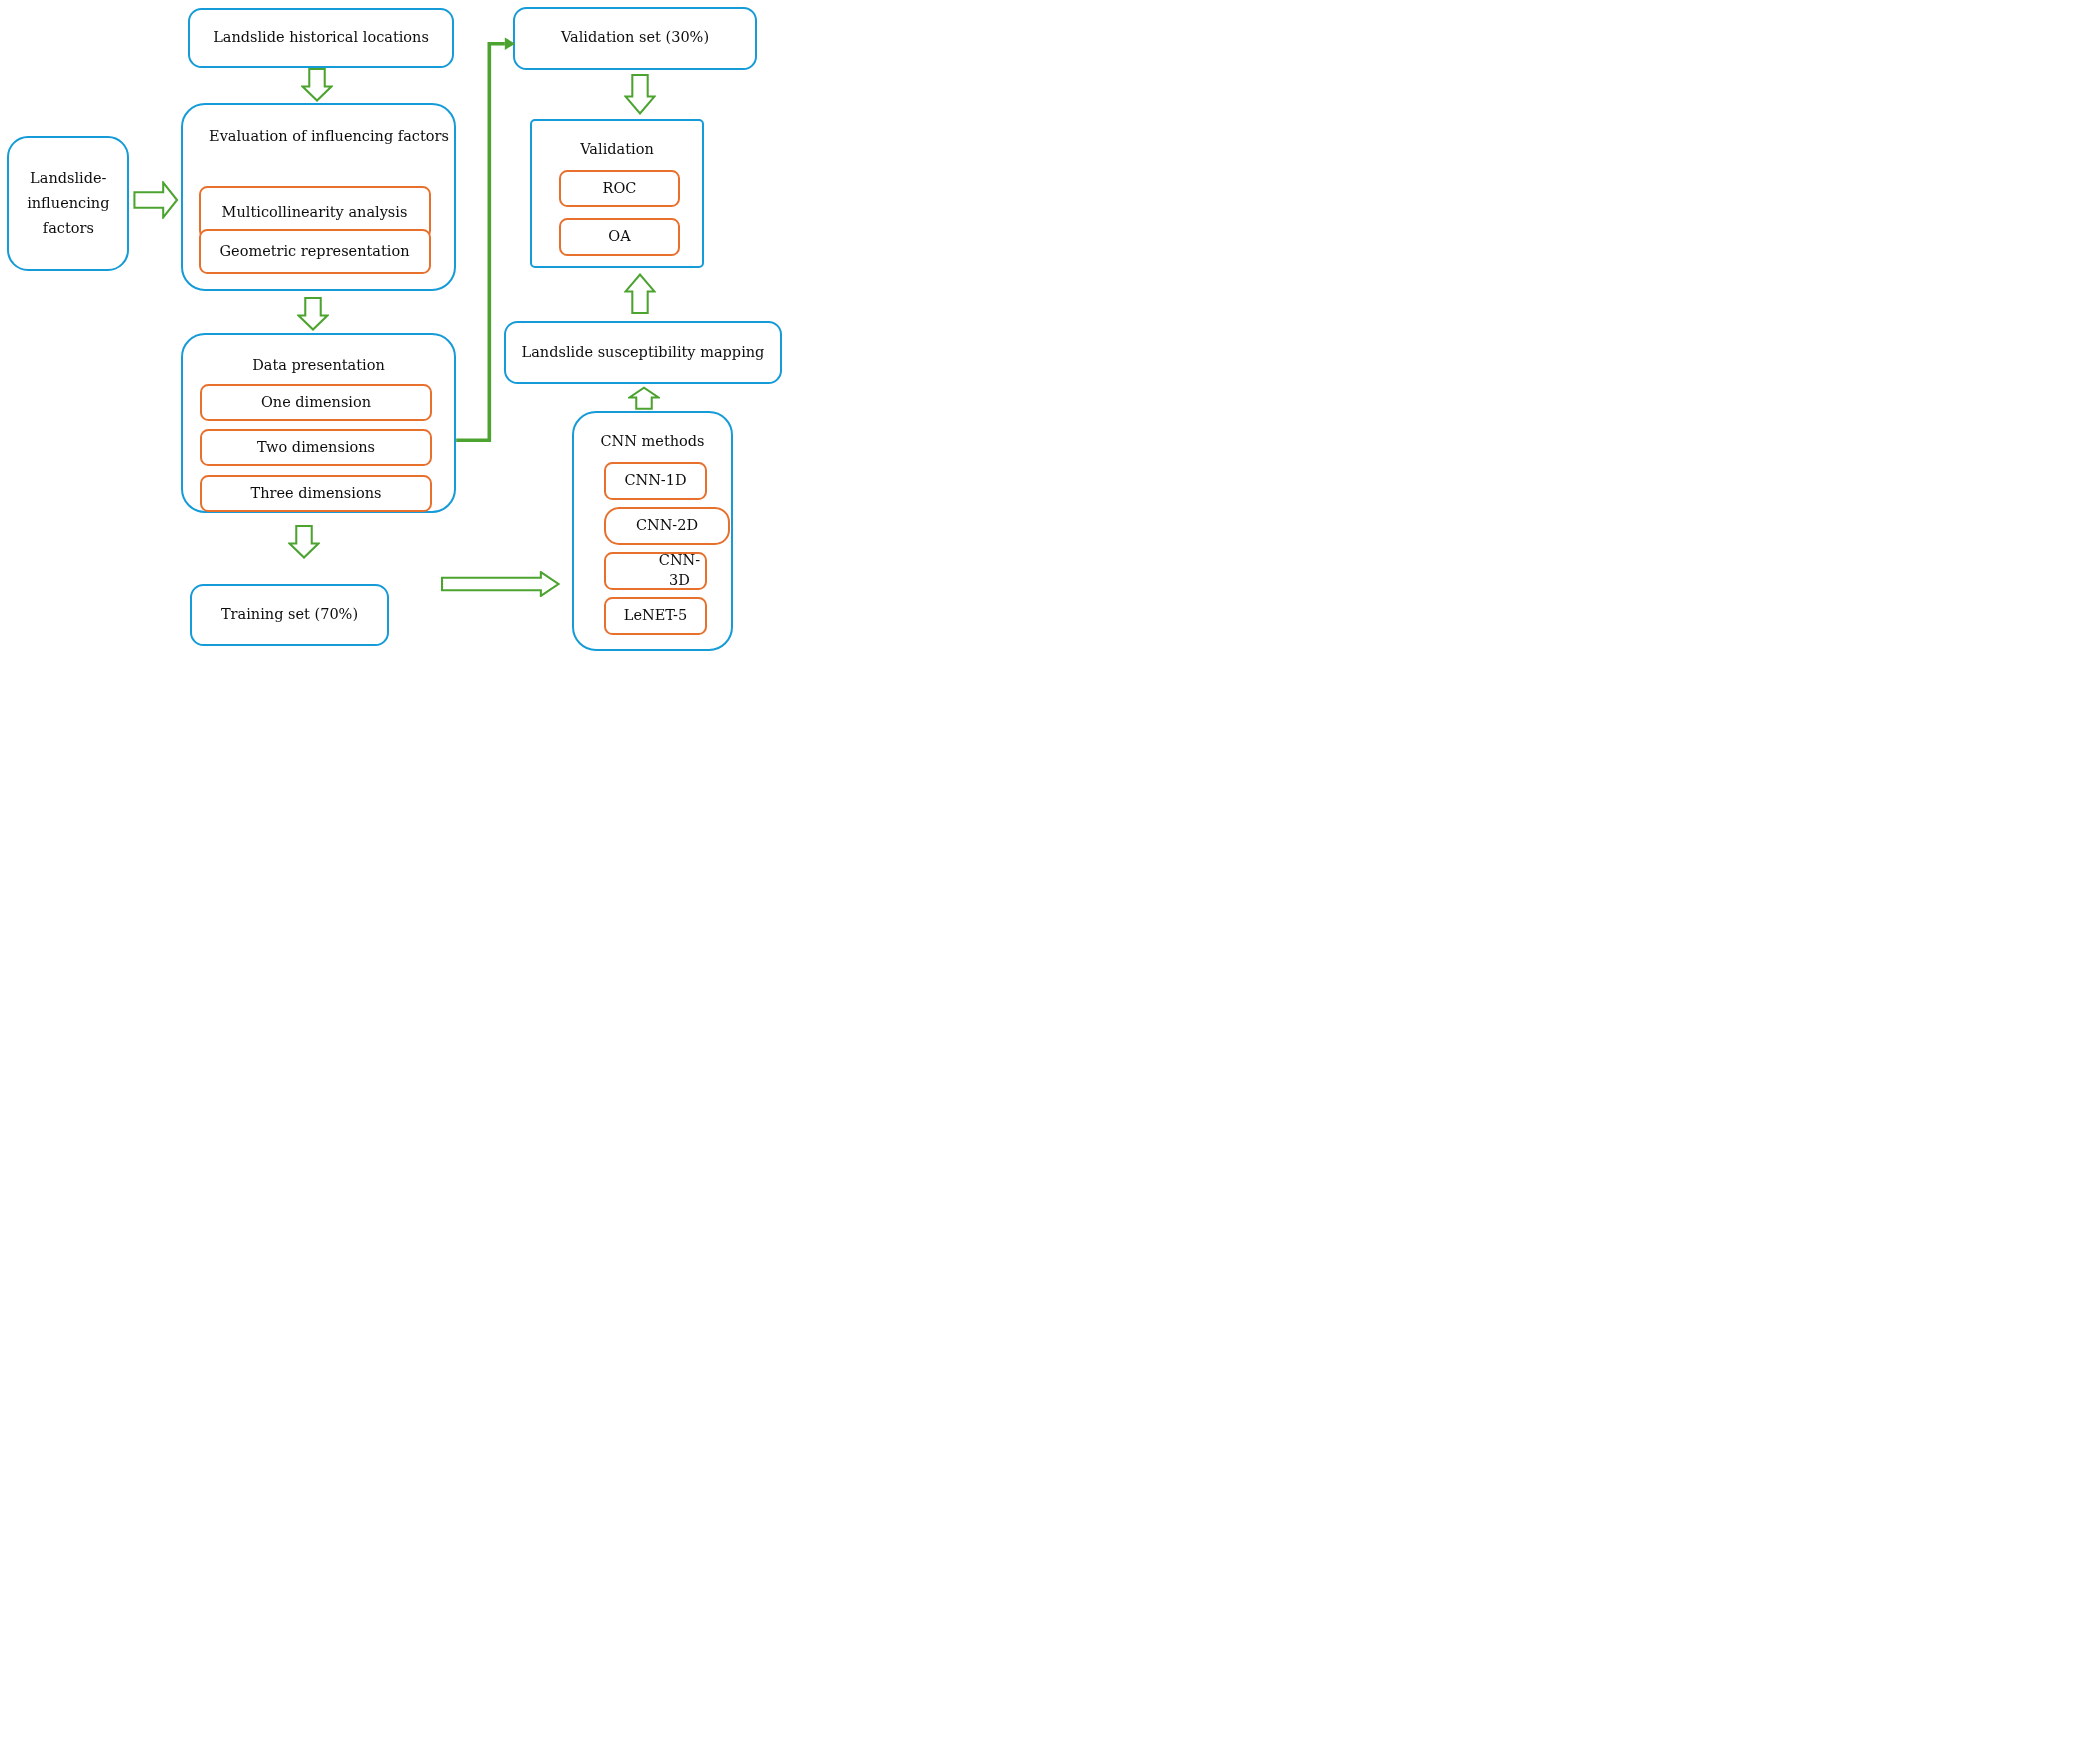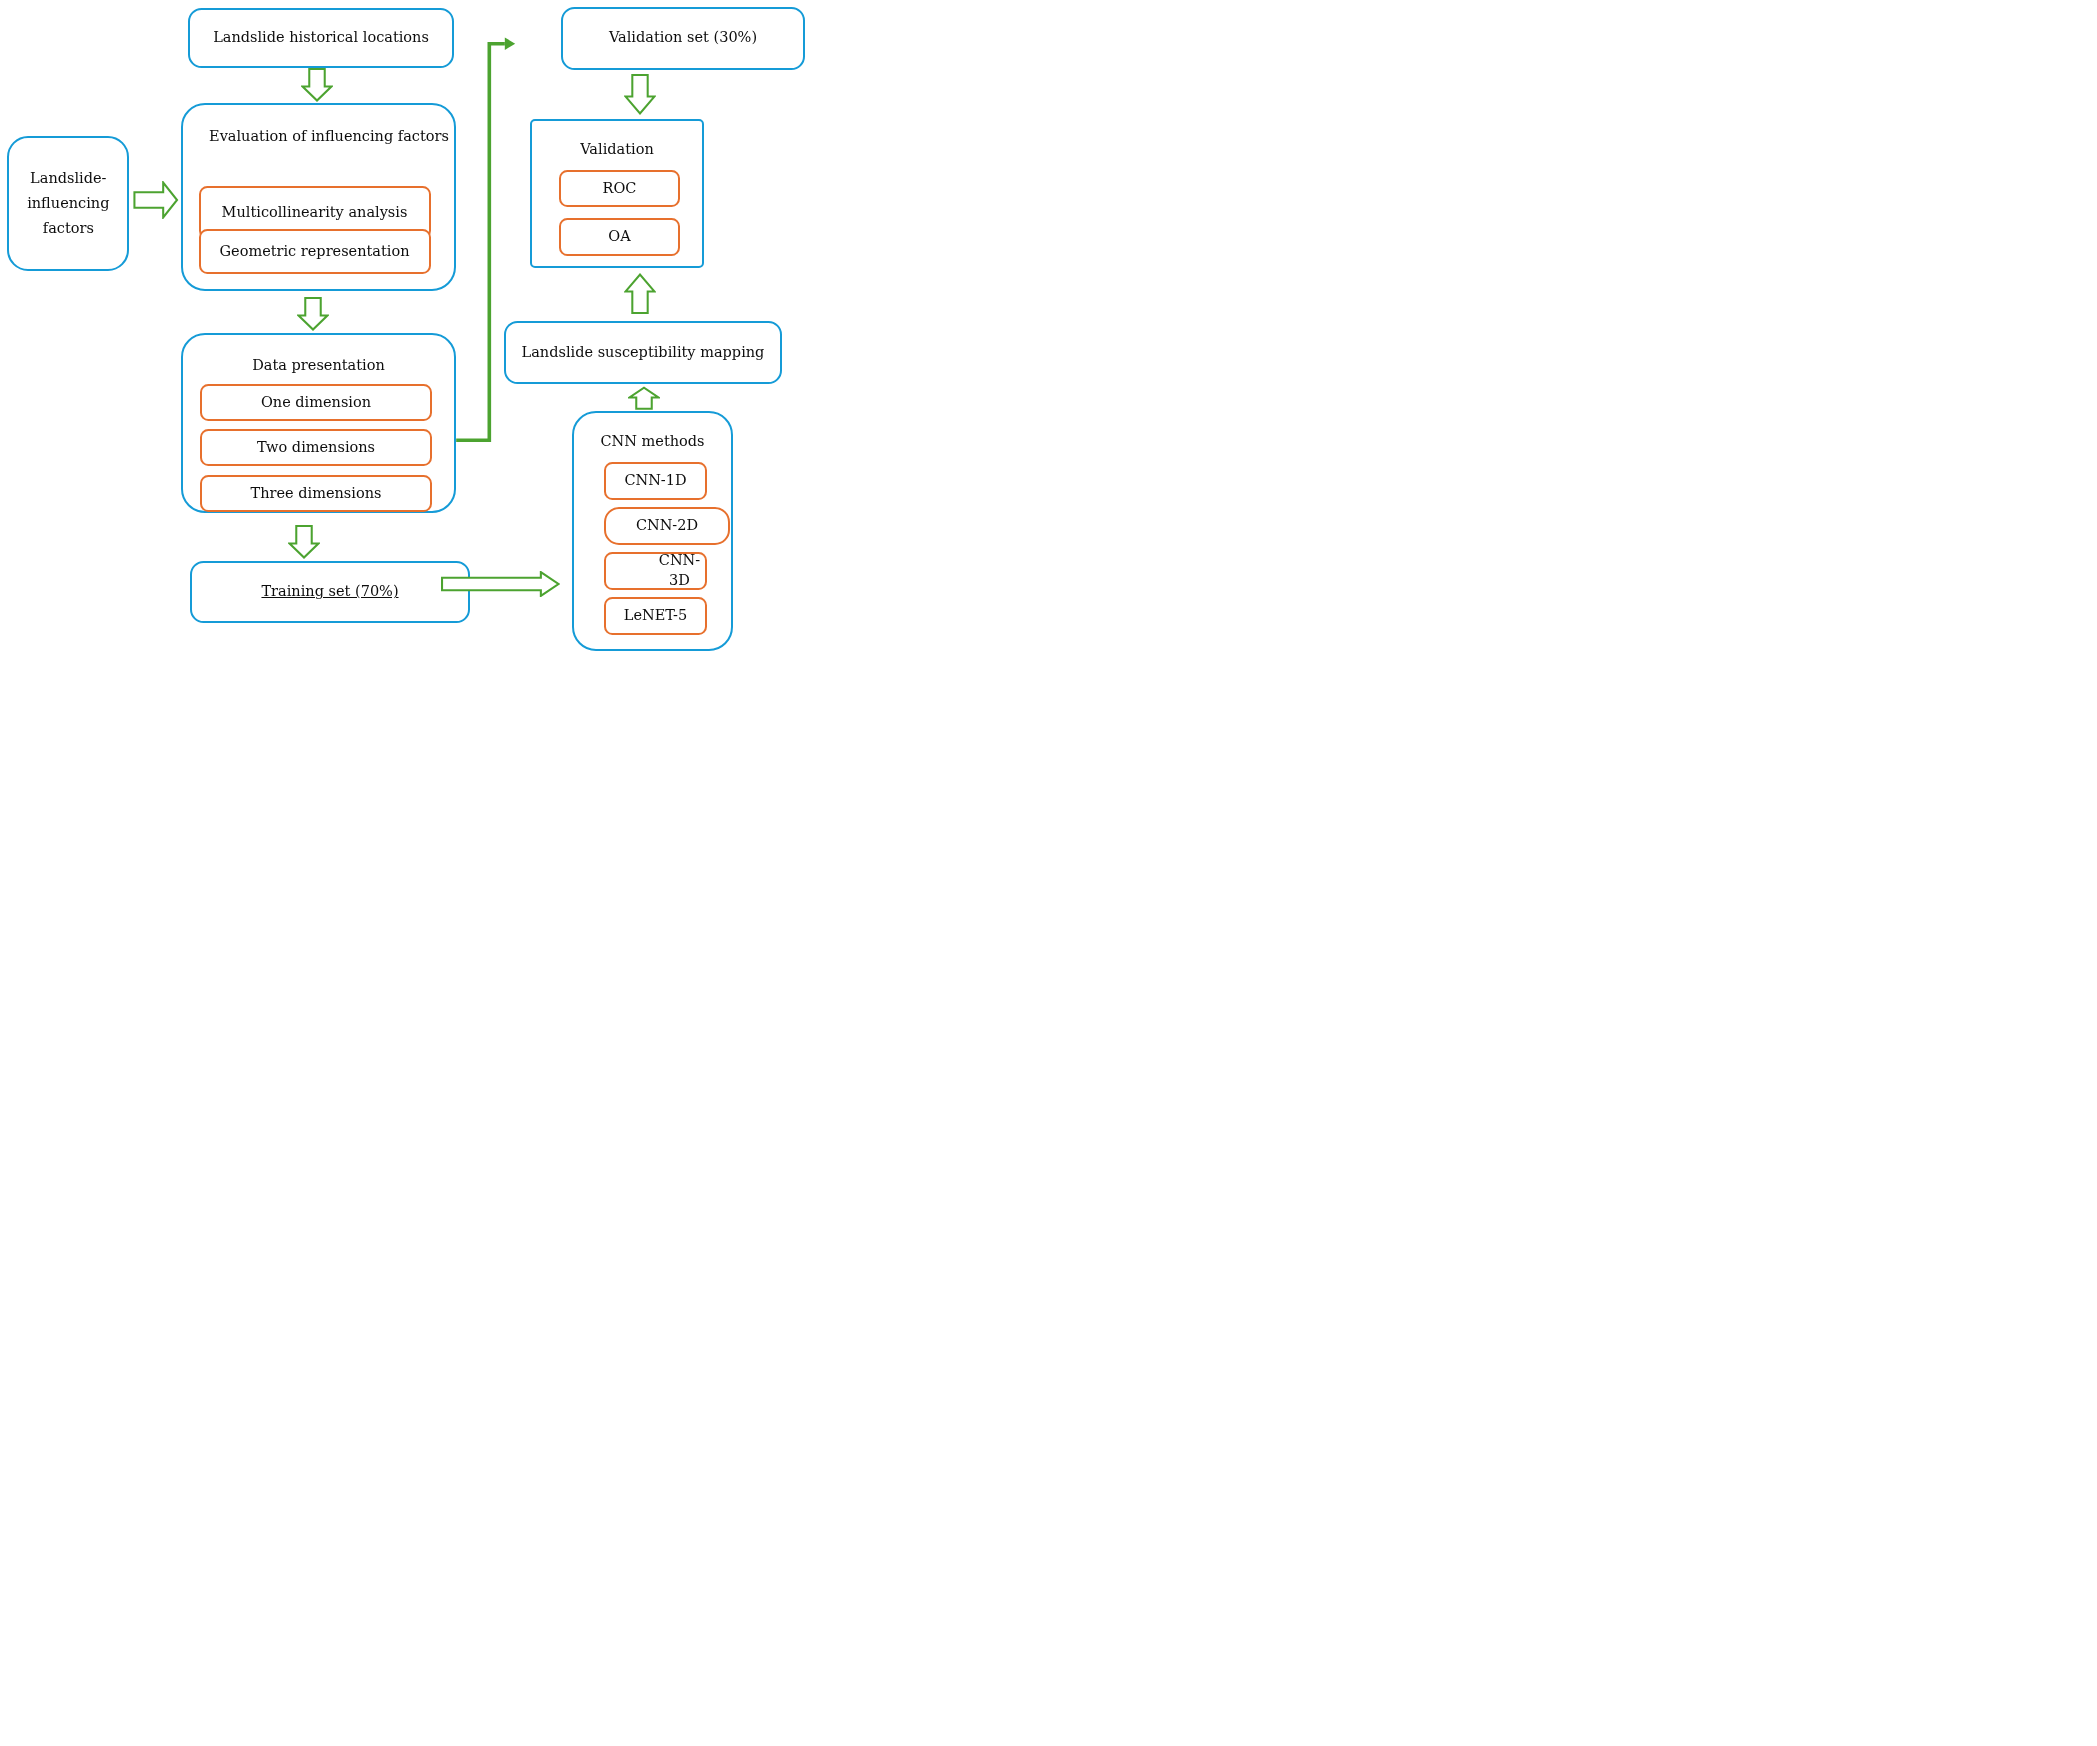--- a/index.html
+++ b/index.html
@@ -67,25 +67,25 @@
       <span>One dimension</span>
     </div>
     <div class="inner" style="left:17px;top:94px;width:232px;height:37px;">
       <span>Two dimensions</span>
     </div>
     <div class="inner" style="left:17px;top:140px;width:232px;height:37px;">
       <span>Three dimensions</span>
     </div>
   </div>
 
-  <div class="node" style="left:190px;top:561px;width:280px;height:62px;text-decoration:underline;">
+  <div class="node" style="left:190px;top:584px;width:199px;height:62px;">
     <span>Training set (70%)</span>
   </div>
 
-  <div class="node" style="left:513px;top:6.7px;width:244px;height:63px;margin-left:48px;">
+  <div class="node" style="left:513px;top:6.7px;width:244px;height:63px;">
     <span>Validation set (30%)</span>
   </div>
 
   <div class="node big" style="left:530px;top:119px;width:174px;height:149px;border-radius:5px;">
     <div class="title" style="top:20px;">Validation</div>
     <div class="inner" style="left:27px;top:49px;width:121px;height:37px;">
       <span>ROC</span>
     </div>
     <div class="inner" style="left:27px;top:97px;width:121px;height:38px;">
       <span>OA</span>

